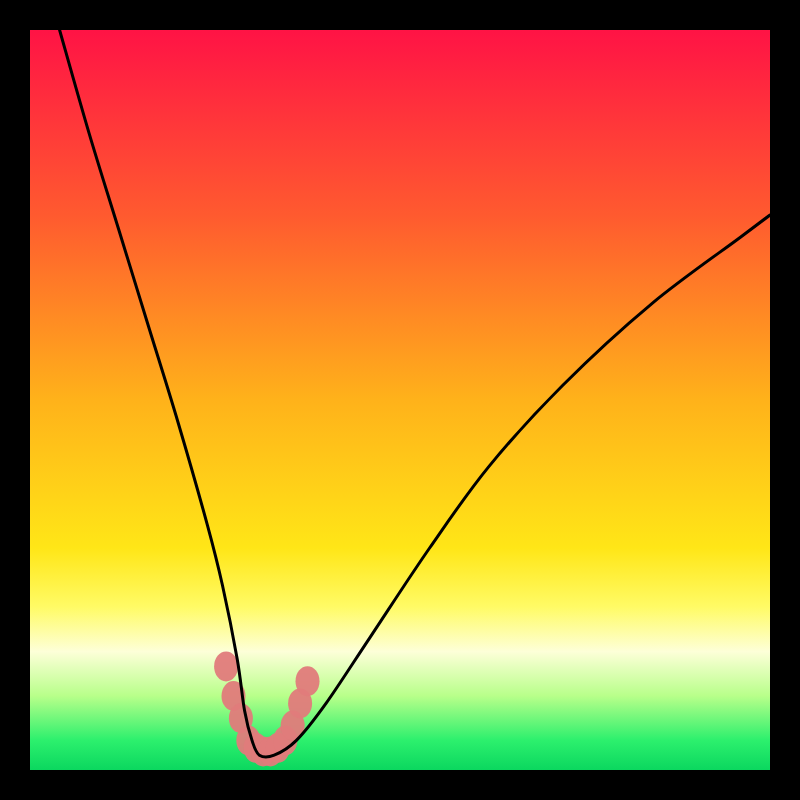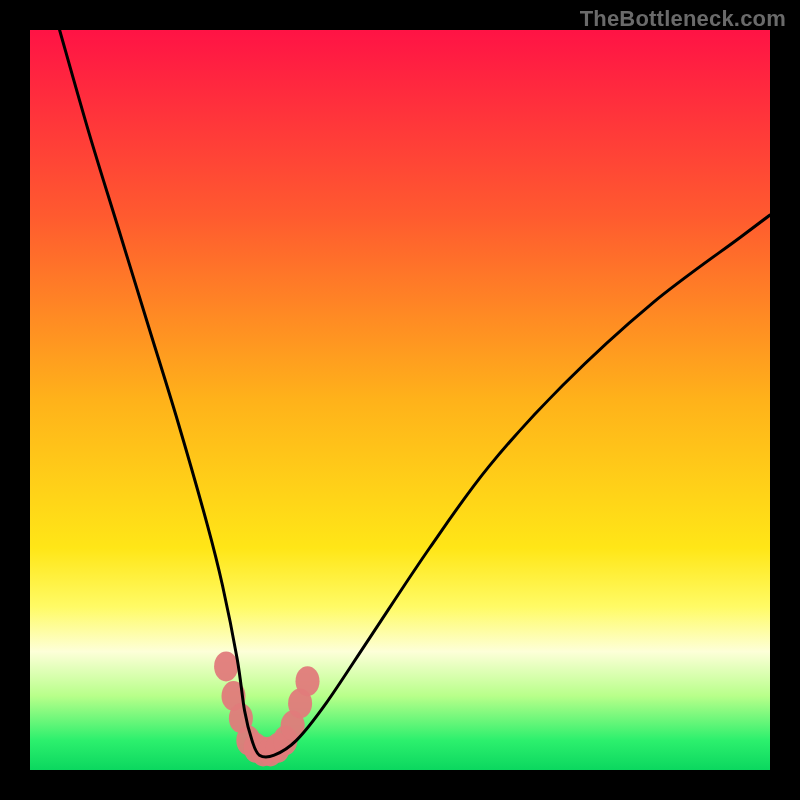--- a/index.html
+++ b/index.html
@@ -37,21 +37,20 @@
     position: absolute;
     inset: 0;
     width: 740px;
     height: 740px;
   }
 </style>
 </head>
 <body>
 
 <div class="frame">
-  <div class="watermark">TheBottleneck.com</div>
 
   <div class="plot">
     <svg class="gradient" viewBox="0 0 740 740" preserveAspectRatio="none">
       <defs>
         <linearGradient id="bg" x1="0" y1="0" x2="0" y2="1">
             <stop offset="0%" stop-color="#ff1345"></stop>
             <stop offset="25%" stop-color="#ff5a2f"></stop>
             <stop offset="50%" stop-color="#ffb21a"></stop>
             <stop offset="70%" stop-color="#ffe617"></stop>
             <stop offset="78%" stop-color="#fffb66"></stop>

